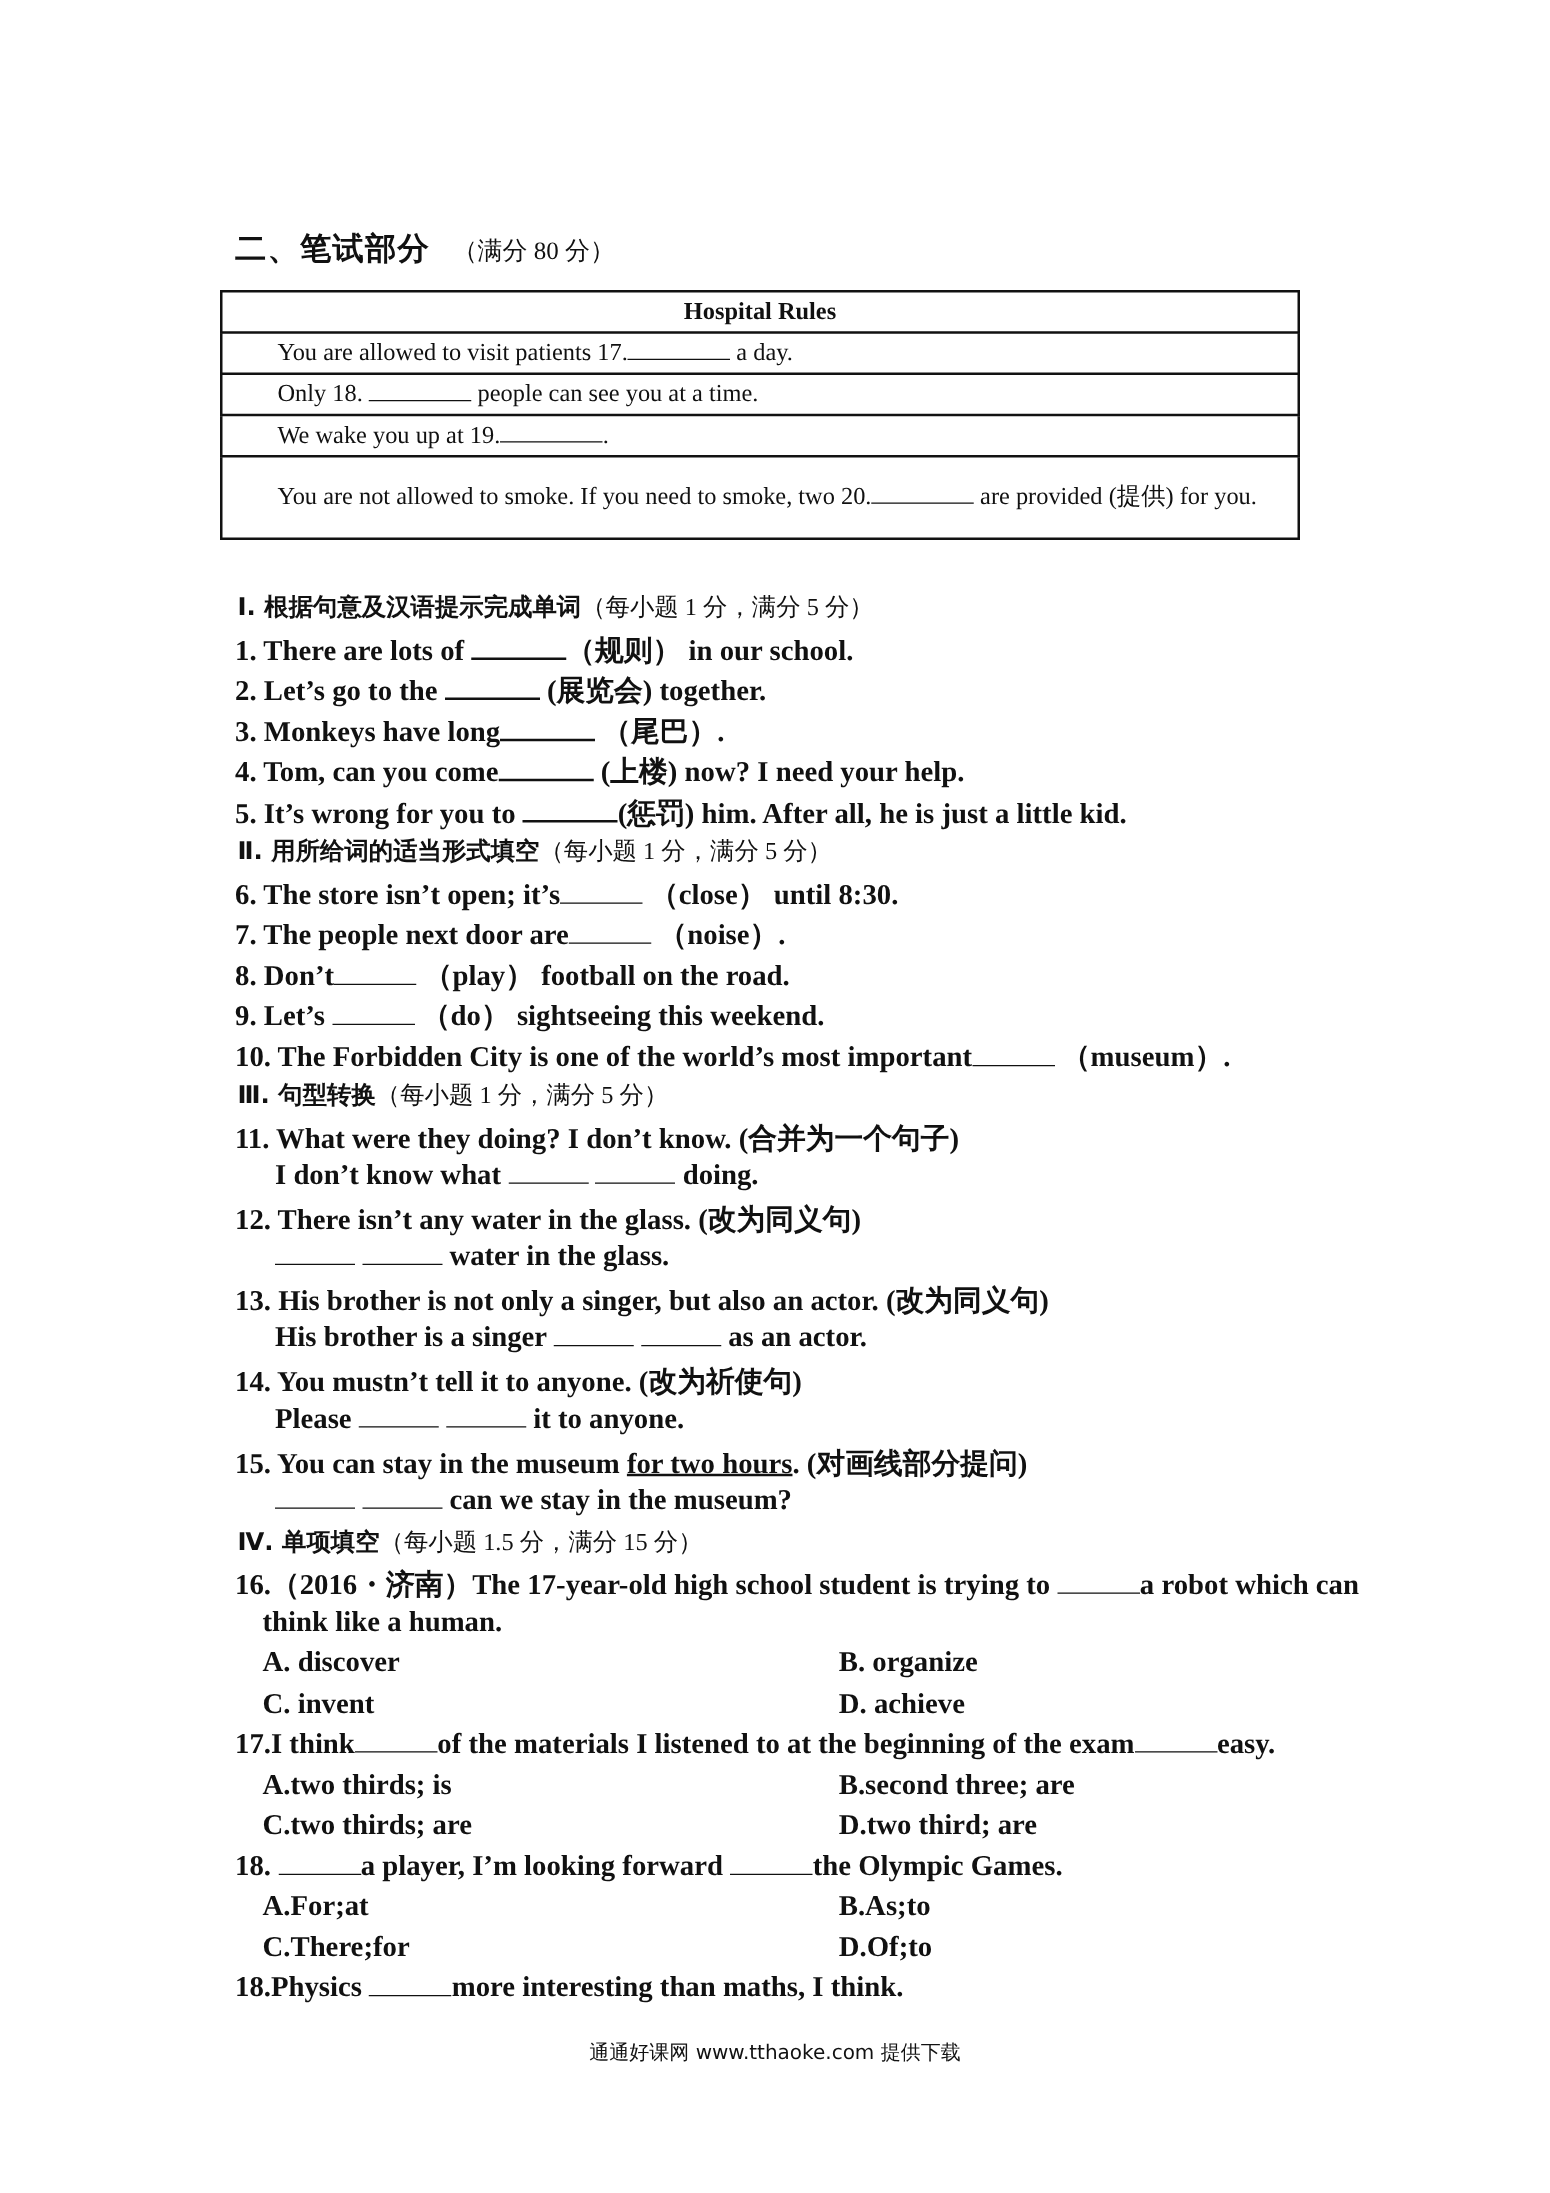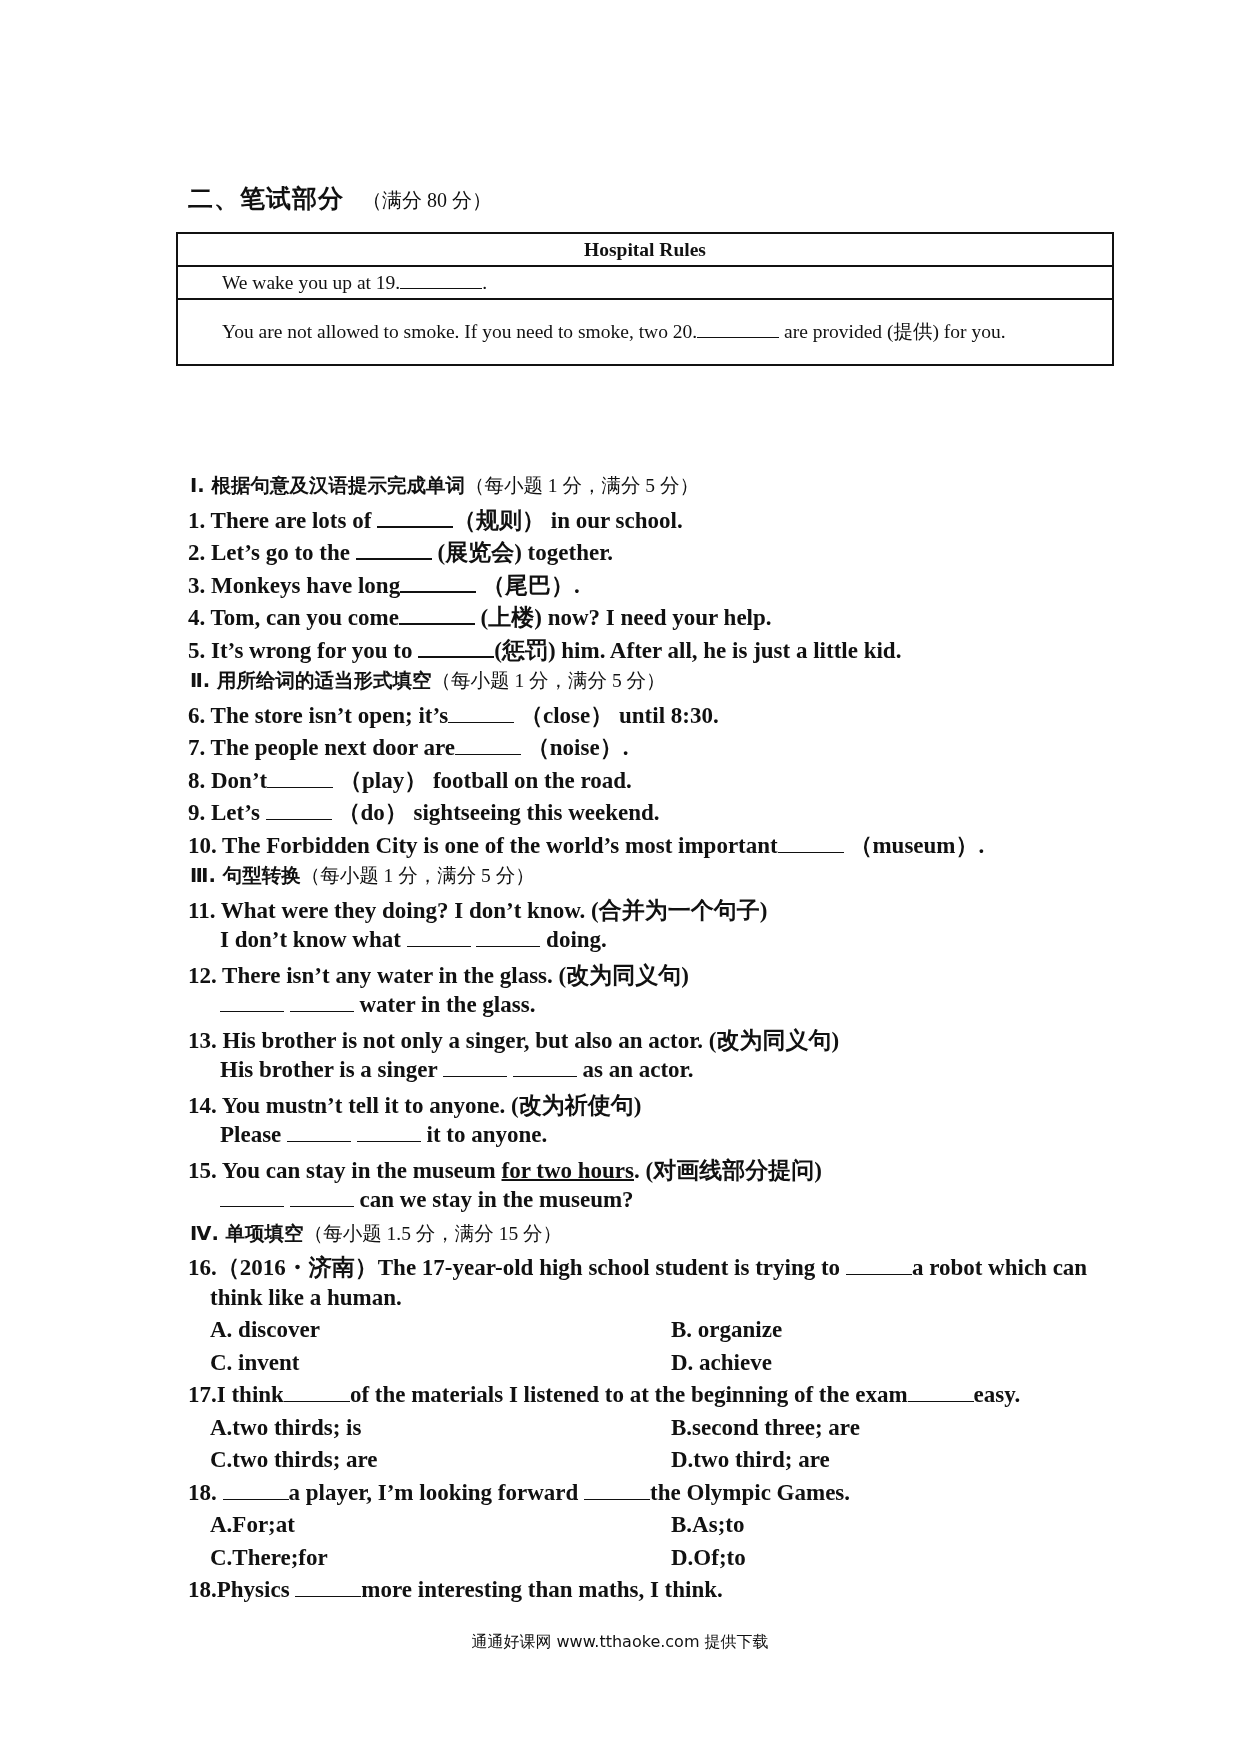--- a/index.html
+++ b/index.html
@@ -11,21 +11,21 @@
   .page-heading {
     position: absolute; left: 188px; top: 182px;
     font-family: "DejaVu Sans", "Liberation Sans", sans-serif;
     font-size: 25px; font-weight: bold; letter-spacing: 1px;
   }
   .page-heading .sub {
     font-family: "Liberation Serif", "DejaVu Serif", serif;
     font-weight: normal; font-size: 20px; margin-left: 18px; letter-spacing: 0;
   }
   table.rules {
-    position: absolute; left: 176px; top: 232px; width: 938px;
+    position: absolute; left: 176px; top: 232px; width: 864px;
     border-collapse: collapse; border: 2px solid #111;
     font-size: 19.5px;
   }
   table.rules td {
     border: 2px solid #111; padding: 0 6px; height: 31px; line-height: 31px;
     text-indent: 38px;
   }
   table.rules td.title { text-align: center; font-weight: bold; text-indent: 0; }
   table.rules td.multi { line-height: 34px; height: 64px; margin-top: 20px; }
   .blank { display: inline-block; border-bottom: 1.5px solid #111; height: 18px; vertical-align: baseline; }
@@ -53,20 +53,26 @@
 <body>
 
 <div class="page-heading">
   <span>二、笔试部分</span><span class="sub">（满分 80 分）</span>
 </div>
 
 <table class="rules">
   <tbody>
       <tr>
         <td class="title">Hospital Rules</td>
+      </tr>
+  <tr>
+        <td><span>You are allowed to visit patients 17.</span><span class="blank" style="width:82px"></span><span> a day.</span></td>
+      </tr>
+  <tr>
+        <td><span>Only 18. </span><span class="blank" style="width:82px"></span><span> people can see you at a time.</span></td>
       </tr>
   <tr>
         <td><span>We wake you up at 19.</span><span class="blank" style="width:82px"></span><span>.</span></td>
       </tr>
   <tr>
         <td class="multi"><span>You are not allowed to smoke. If you need to smoke, two 20.</span><span class="blank" style="width:82px"></span><span> are provided (提供) for you.</span></td>
       </tr>
 </tbody>
   </table>
 

